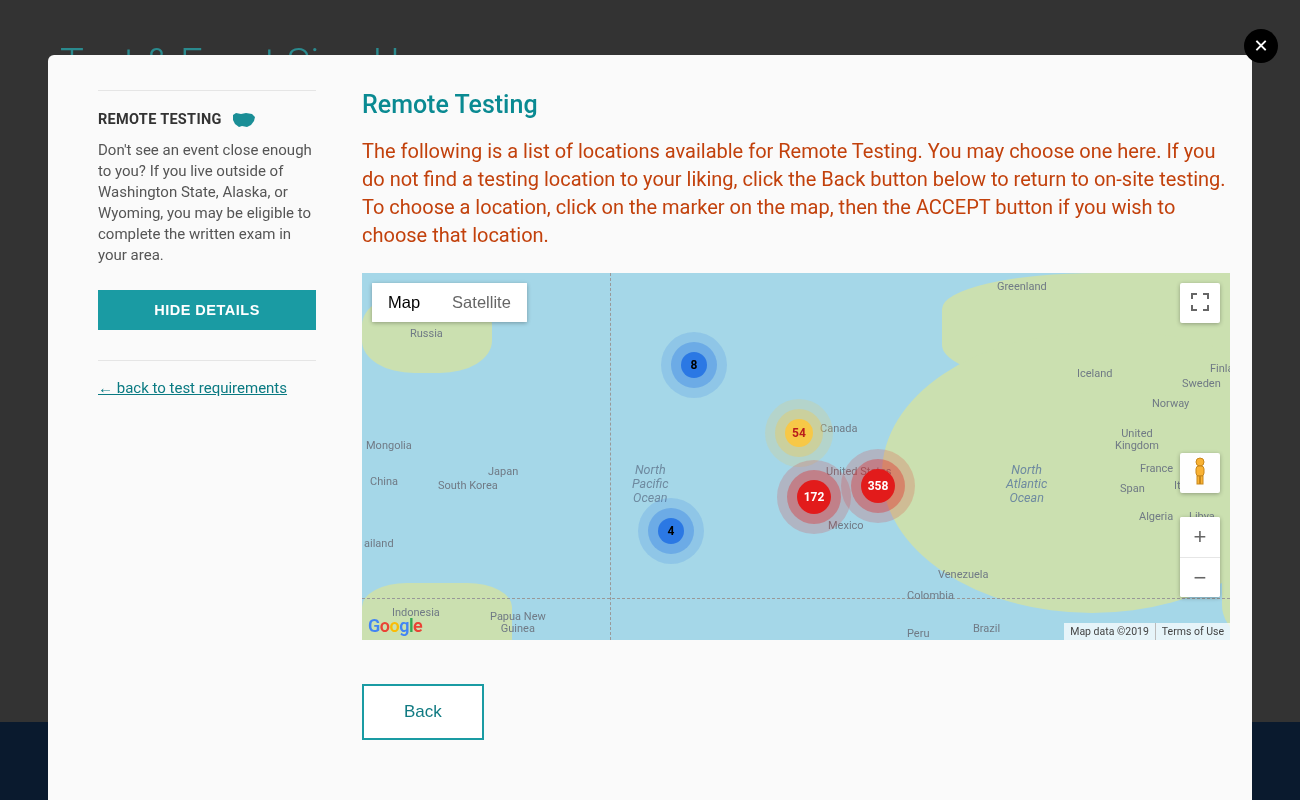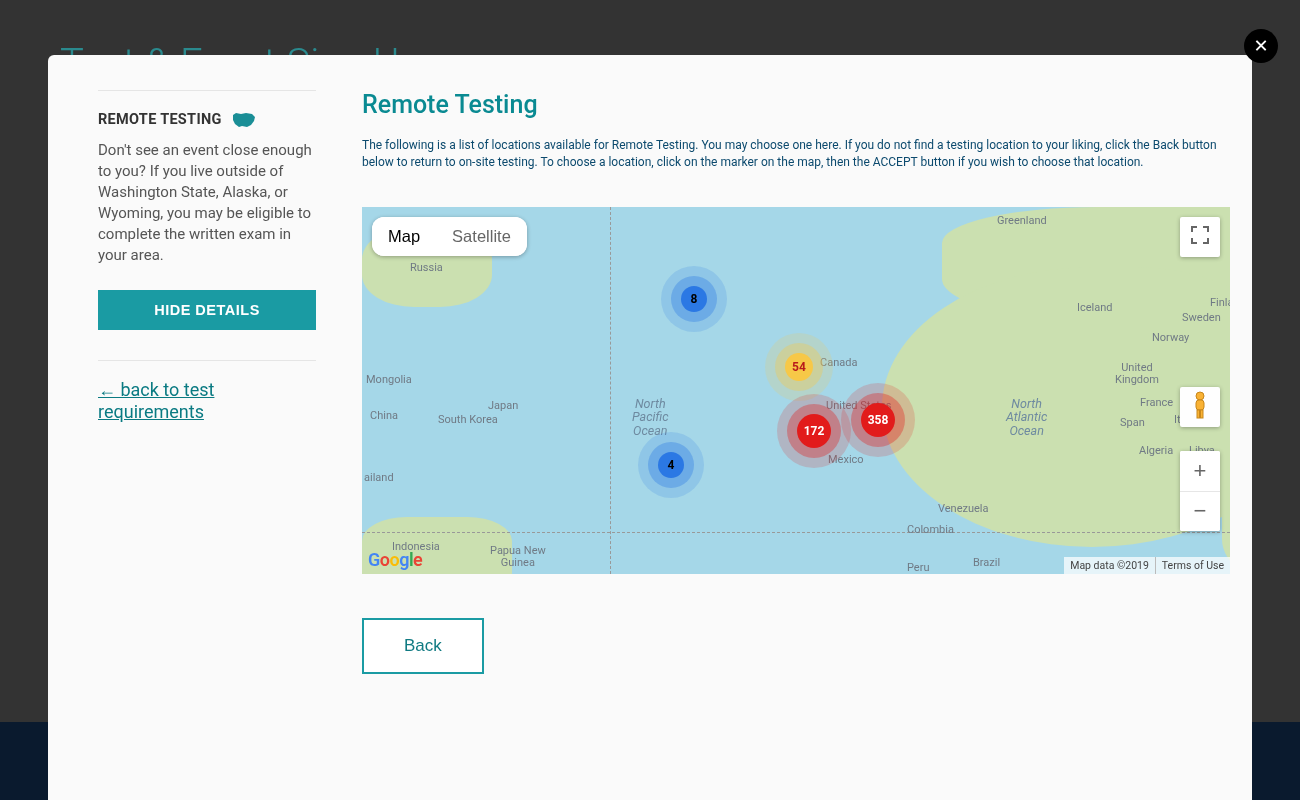--- a/index.html
+++ b/index.html
@@ -105,39 +105,39 @@
       padding: 12px;
       font-size: 14.5px;
       font-weight: 600;
       letter-spacing: 0.5px;
       cursor: pointer;
       margin-bottom: 30px;
     }
     .back-link {
       display: inline-block;
       color: #0a7a82;
-      font-size: 18px;
+      font-size: 15px;
       text-decoration: underline;
       margin-top: 18px;
       cursor: pointer;
     }
     .main {
       flex: 1;
     }
     .main-title {
       color: #0a8a92;
       font-size: 25px;
       font-weight: 500;
       margin-bottom: 18px;
     }
     .main-desc {
-      font-size: 12px;
+      font-size: 20px;
       line-height: 1.4;
-      color: #0c4a6e;
-      margin-bottom: 36px;
+      color: #c2410c;
+      margin-bottom: 24px;
     }
     .map-container {
       position: relative;
       width: 868px;
       height: 367px;
       background: #a5d7e8;
       overflow: hidden;
     }
     .map-land {
       position: absolute;
@@ -163,21 +163,21 @@
       font-style: italic;
       font-size: 12.5px;
       color: #6e8aa0;
     }
     .map-controls {
       position: absolute;
       top: 10px;
       left: 10px;
       display: flex;
       background: #fff;
-      border-radius: 12px;
+      border-radius: 1px;
       box-shadow: 0 1px 4px rgba(0,0,0,0.3);
       overflow: hidden;
     }
     .map-control-btn {
       padding: 10px 16px;
       font-size: 16.5px;
       background: #fff;
       border: none;
       cursor: pointer;
       color: #666;

